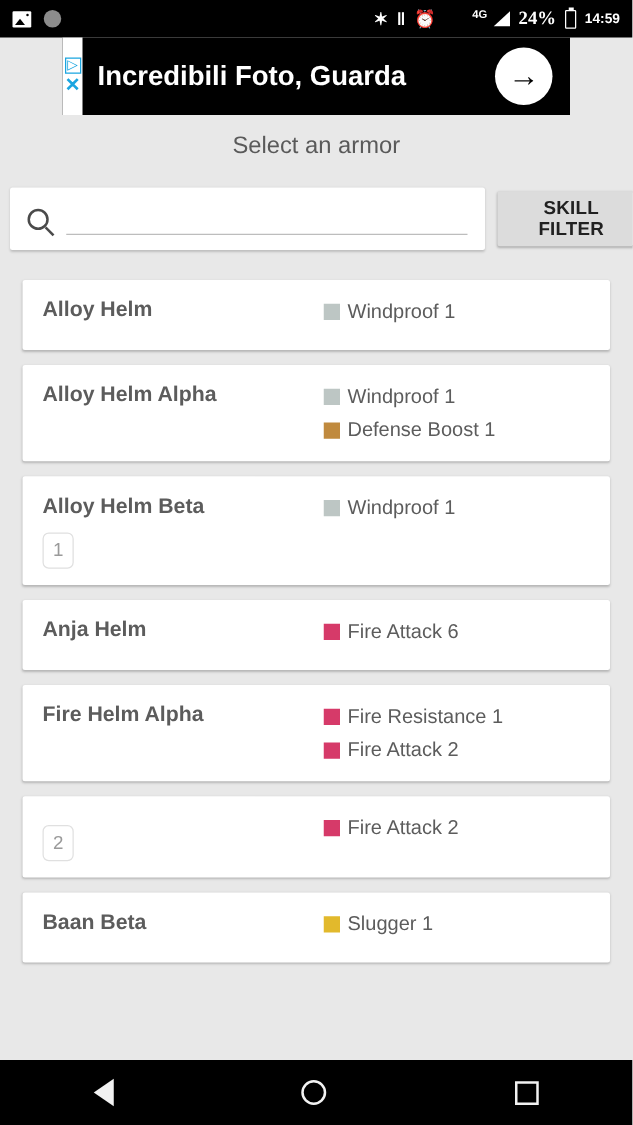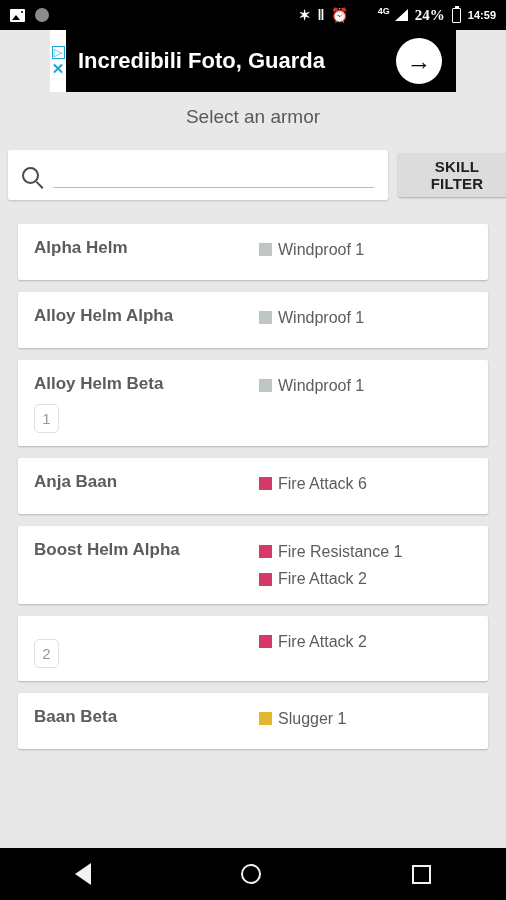--- a/index.html
+++ b/index.html
@@ -177,68 +177,72 @@
     <span class="mag"></span>
     <input class="search-input" type="text" value="" placeholder="" style="">
   </div>
   <button class="skill-filter">SKILL FILTER</button>
 </div>
 
 <div class="scrollarea">
   <div class="list" id="armor-list">
       <div class="card">
         <div class="card-left">
-          <div class="card-name">Alpha Helm</div>
+          <div class="card-name">Alloy Helm</div>
         </div>
         <div class="card-right">
           <div class="skill">
             <span class="sq" style="background: rgb(189, 198, 196);"></span>
             <span class="skill-label">Windproof 1</span>
           </div>
         </div>
       </div>
       <div class="card">
         <div class="card-left">
           <div class="card-name">Alloy Helm Alpha</div>
         </div>
         <div class="card-right">
           <div class="skill">
             <span class="sq" style="background: rgb(189, 198, 196);"></span>
             <span class="skill-label">Windproof 1</span>
+          </div>
+          <div class="skill">
+            <span class="sq" style="background: rgb(192, 138, 62);"></span>
+            <span class="skill-label">Defense Boost 1</span>
           </div>
         </div>
       </div>
       <div class="card">
         <div class="card-left">
           <div class="card-name">Alloy Helm Beta</div>
           <div class="slots">
             <div class="slot">1</div>
           </div>
         </div>
         <div class="card-right">
           <div class="skill">
             <span class="sq" style="background: rgb(189, 198, 196);"></span>
             <span class="skill-label">Windproof 1</span>
           </div>
         </div>
       </div>
       <div class="card">
         <div class="card-left">
-          <div class="card-name">Anja Baan</div>
+          <div class="card-name">Anja Helm</div>
         </div>
         <div class="card-right">
           <div class="skill">
             <span class="sq" style="background: rgb(214, 58, 105);"></span>
             <span class="skill-label">Fire Attack 6</span>
           </div>
         </div>
       </div>
       <div class="card">
         <div class="card-left">
-          <div class="card-name">Boost Helm Alpha</div>
+          <div class="card-name">Fire Helm Alpha</div>
         </div>
         <div class="card-right">
           <div class="skill">
             <span class="sq" style="background: rgb(214, 58, 105);"></span>
             <span class="skill-label">Fire Resistance 1</span>
           </div>
           <div class="skill">
             <span class="sq" style="background: rgb(214, 58, 105);"></span>
             <span class="skill-label">Fire Attack 2</span>
           </div>

